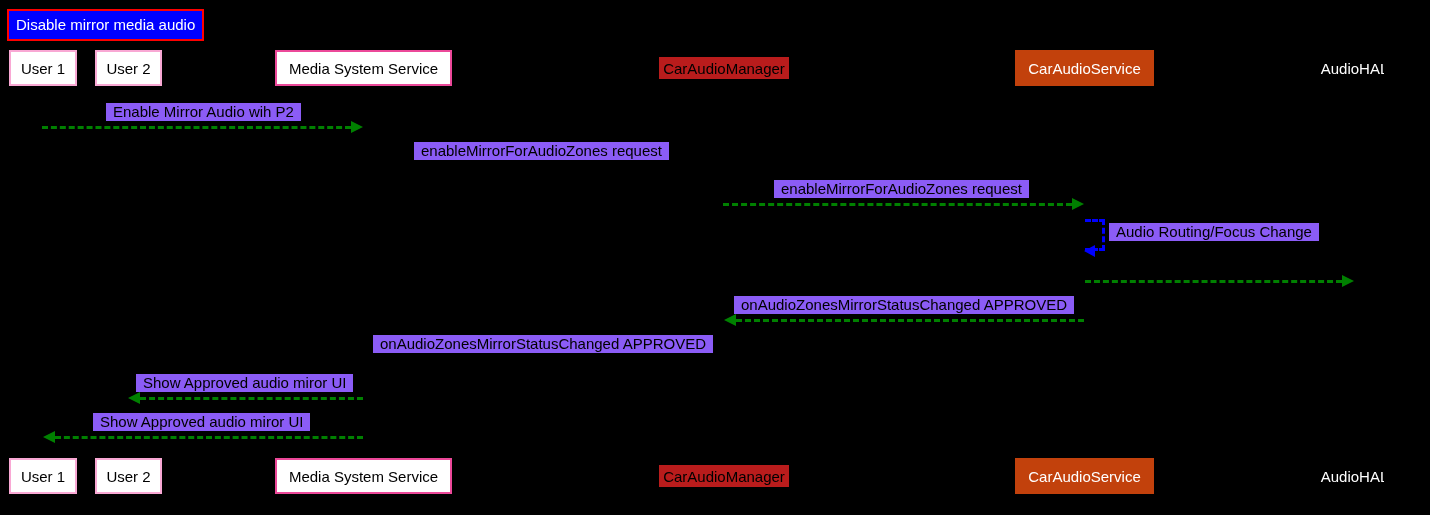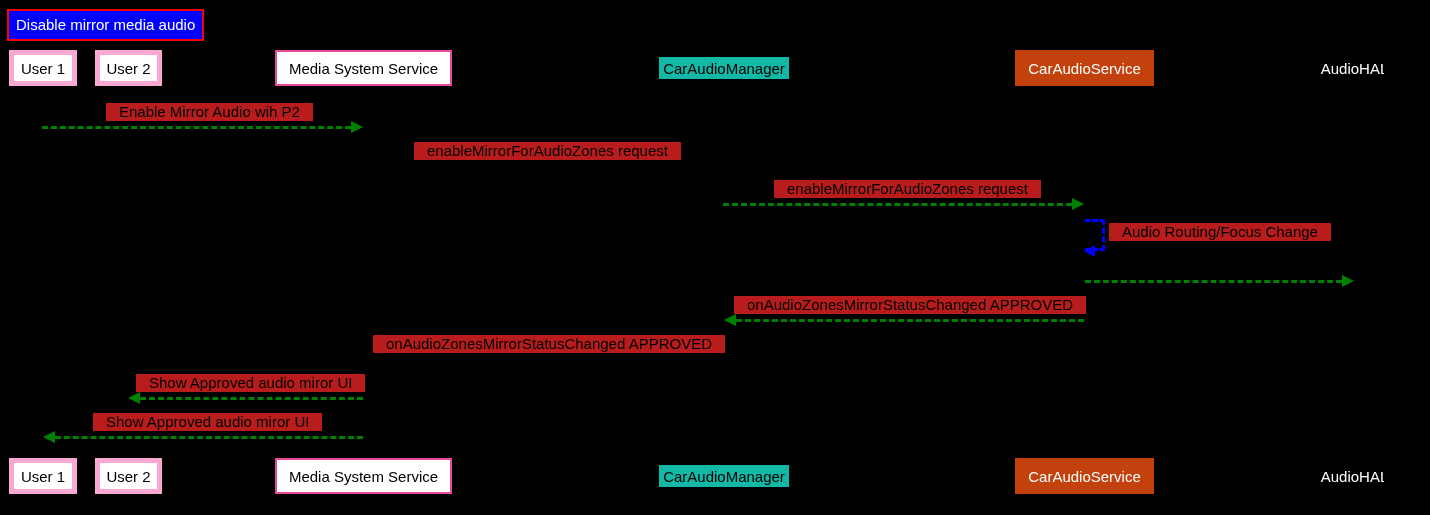--- a/index.html
+++ b/index.html
@@ -37,30 +37,30 @@
     box-sizing: border-box;
     display: flex;
     align-items: center;
     justify-content: center;
     font-size: 15px;
     white-space: nowrap;
     line-height: 1;
   }
   .participant.boxed-red {
     background: #ffffff;
-    border: 5px solid #f9a8d4;
+    border: 2px solid #f9a8d4;
     color: #000000;
   }
   .participant.boxed-green {
     background: #ffffff;
     border: 2px solid #ec4899;
     color: #000000;
   }
   .participant.plain-white {
-    background: #14b8a6;
+    background: #b91c1c;
     border: none;
     color: #000000;
   }
   .participant.filled-blue {
     background: #c2410c;
     border: none;
     color: #ffffff;
   }
   .participant.bare {
     background: transparent;
@@ -94,25 +94,25 @@
   .arrow-head.left {
     border-right: 12px solid #008000;
   }
   .arrow-head.left-blue {
     border-right: 11px solid #0000ff;
   }
 
   
   .msg-label {
     position: absolute;
-    background: #b91c1c;
+    background: #8b5cf6;
     color: #000000;
     font-size: 15px;
     line-height: 1.05;
-    padding: 1px 13px;
+    padding: 1px 7px;
     white-space: nowrap;
   }
 
   
   .self-loop {
     position: absolute;
     box-sizing: border-box;
     border: 3px dashed #0000ff;
     border-left: none;
     background: transparent;

